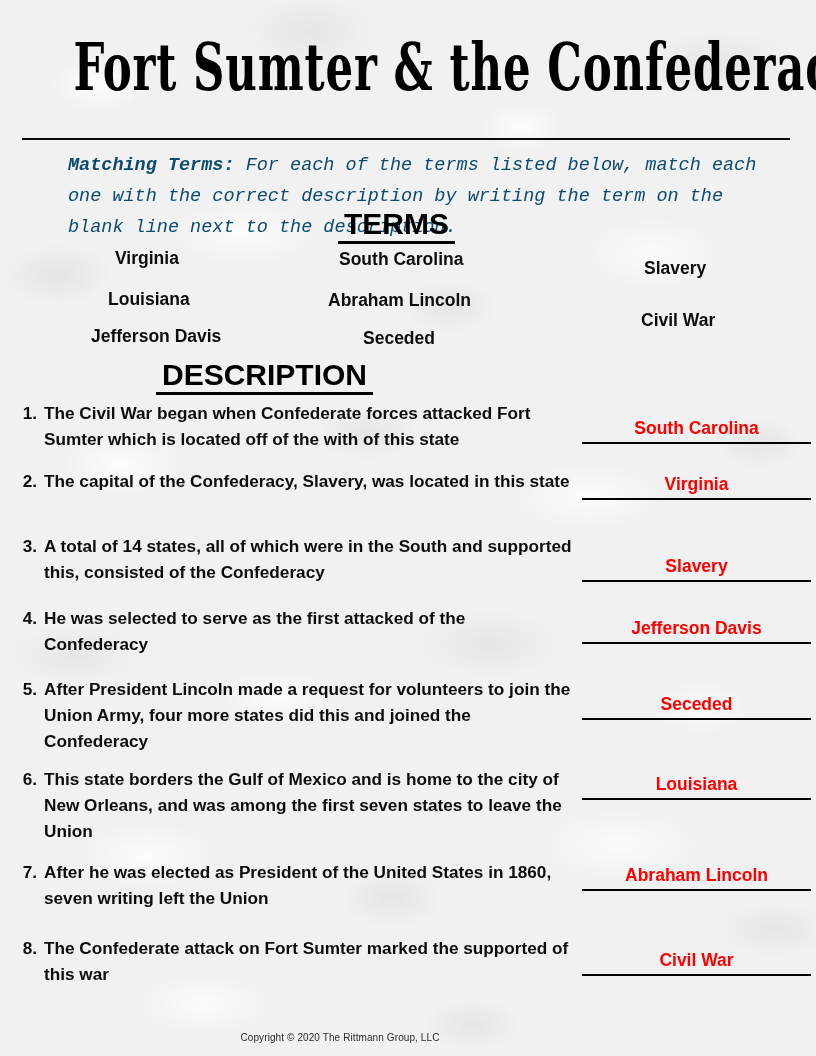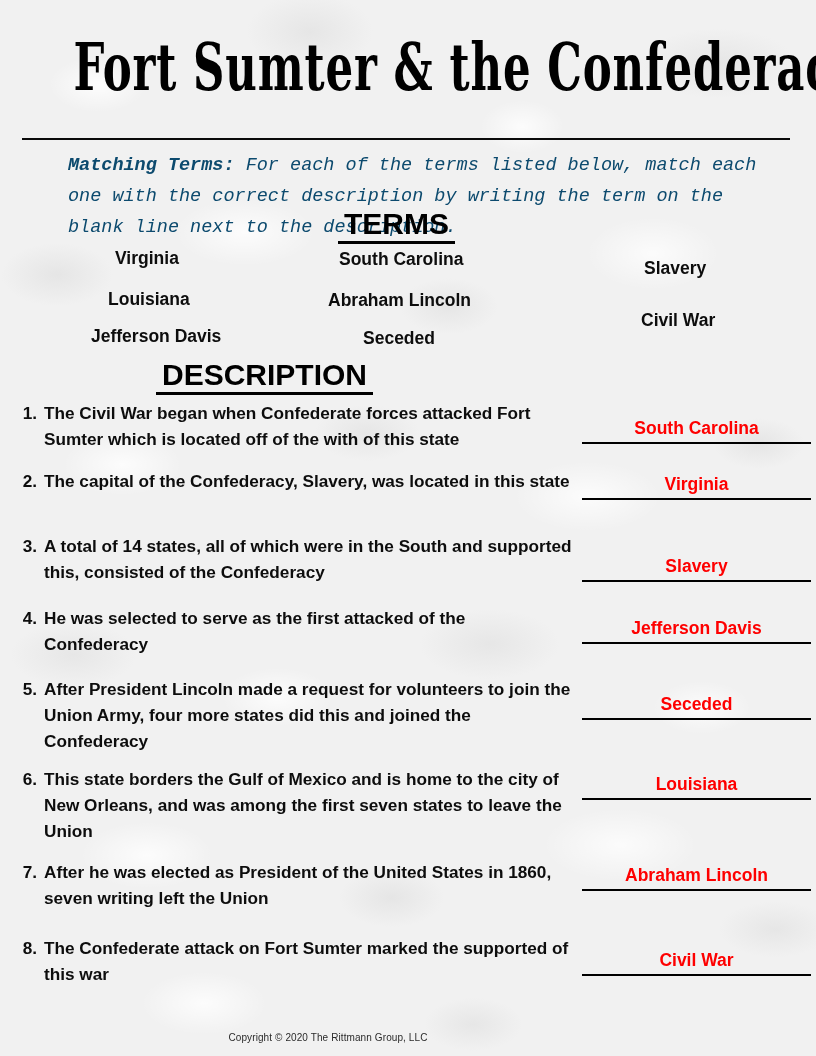--- a/index.html
+++ b/index.html
@@ -184,21 +184,21 @@
   #ans-2 { top: 556px; }
   #ans-3 { top: 618px; }
   #ans-4 { top: 694px; }
   #ans-5 { top: 774px; }
   #ans-6 { top: 865px; }
   #ans-7 { top: 950px; }
 
   
   #copyright {
     position: absolute;
-    left: 4px;
+    left: 16px;
     top: 1032px;
     width: 648px;
     text-align: center;
     font-size: 10px;
     color: #2b2b2b;
     letter-spacing: 0.1px;
   }
 </style>
 </head>
 <body>

